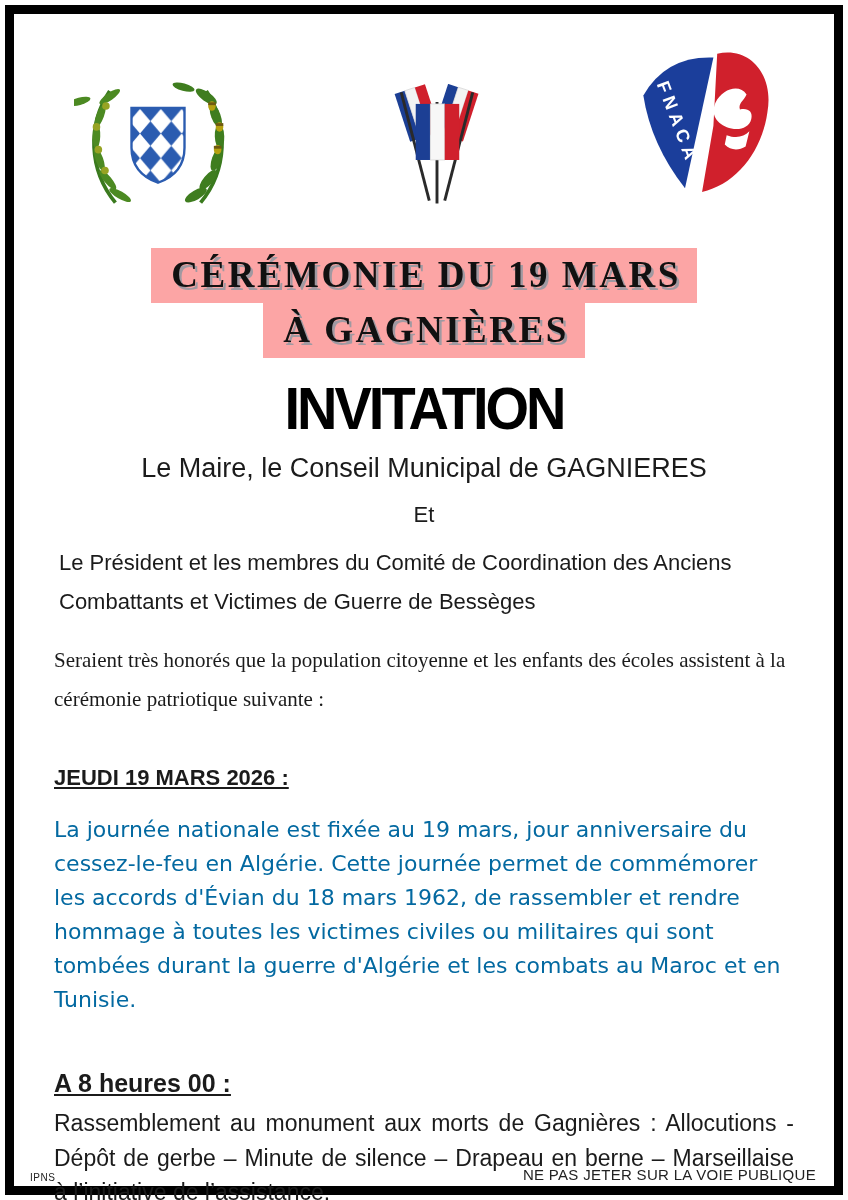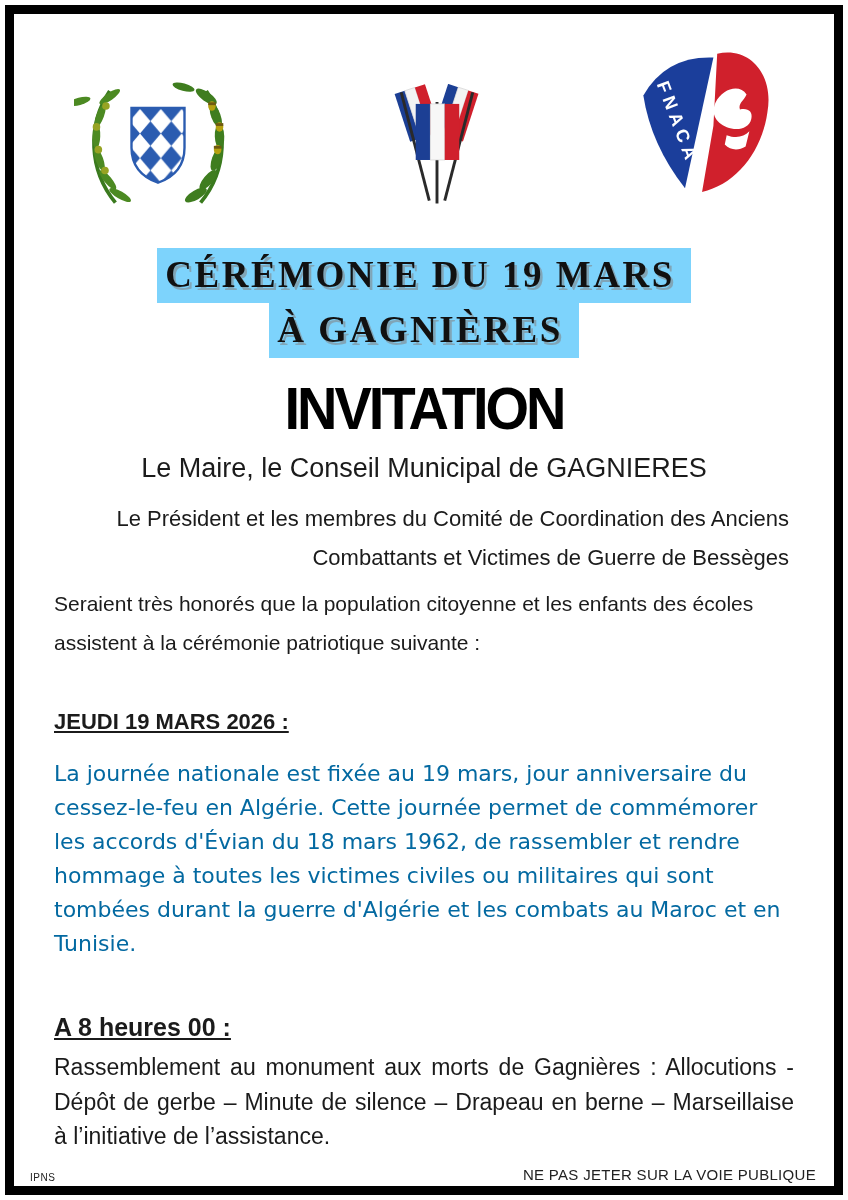--- a/index.html
+++ b/index.html
@@ -37,53 +37,54 @@
   .logo-fnaca{margin-top:0;}
   
   .title-block{text-align:center;margin-top:26px;}
   .title-line{
     display:inline-block;
     font-family:"Liberation Serif", serif;
     font-weight:700;
     font-size:37px;
     letter-spacing:2.5px;
     color:#111;
-    background:#7dd3fc;
-    padding:5px 16px 7px 8px;
+    background:#fca5a5;
+    padding:5px 16px 7px 20px;
     text-shadow:2.5px 2.5px 0 rgba(130,150,160,0.75);
   }
   .invitation{
     text-align:center;
     font-size:56px;
     font-weight:bold;
     letter-spacing:-3px;
     margin-top:18px;
     transform:scaleY(1.05);
     color:#000;
   }
   
   .hosts-line{
     text-align:center;
     font-size:27px;
     margin-top:12px;
   }
   .hosts-et{text-align:center;font-size:22px;margin-top:18px;}
   .hosts-line2{
-    text-align:right;
+    text-align:left;
     font-size:22px;
     line-height:1.75;
     max-width:730px;
     margin:16px auto 0 auto;
   }
   
   .intro{
     font-size:21px;
     line-height:1.85;
-    margin-top:8px;
-    padding:0 14px;
+    margin-top:20px;
+    padding:0 14px;
+    font-family:Liberation Serif, serif;
   }
   .section-heading{
     font-size:22px;
     font-weight:bold;
     text-decoration:underline;
     margin-top:46px;
     padding:0 14px;
   }
   .date-paragraph{
     font-family:"DejaVu Sans", sans-serif;
@@ -228,20 +229,21 @@
         <span class="title-line">CÉRÉMONIE DU 19 MARS</span>
       </div>
       <div>
         <span class="title-line">À GAGNIÈRES</span>
       </div>
     </div>
 
     <div class="invitation">INVITATION</div>
 
     <div class="hosts-line">Le Maire, le Conseil Municipal de GAGNIERES</div>
+    <div class="hosts-et">Et</div>
     <div class="hosts-line2">Le Président et les membres du Comité de Coordination des Anciens Combattants et Victimes de Guerre de Bessèges</div>
 
     <div class="intro">Seraient très honorés que la population citoyenne et les enfants des écoles assistent à la cérémonie patriotique suivante :</div>
 
     <div class="section-heading">JEUDI 19 MARS 2026 :</div>
     <div class="date-paragraph">La journée nationale est fixée au 19 mars, jour anniversaire du cessez-le-feu en Algérie. Cette journée permet de commémorer les accords d'Évian du 18 mars 1962, de rassembler et rendre hommage à toutes les victimes civiles ou militaires qui sont tombées durant la guerre d'Algérie et les combats au Maroc et en Tunisie.</div>
 
     <div class="time-heading">A 8 heures 00 :</div>
     <div class="time-paragraph">Rassemblement au monument aux morts de Gagnières : Allocutions - Dépôt de gerbe – Minute de silence – Drapeau en berne – Marseillaise à l’initiative de l’assistance.</div>
 

